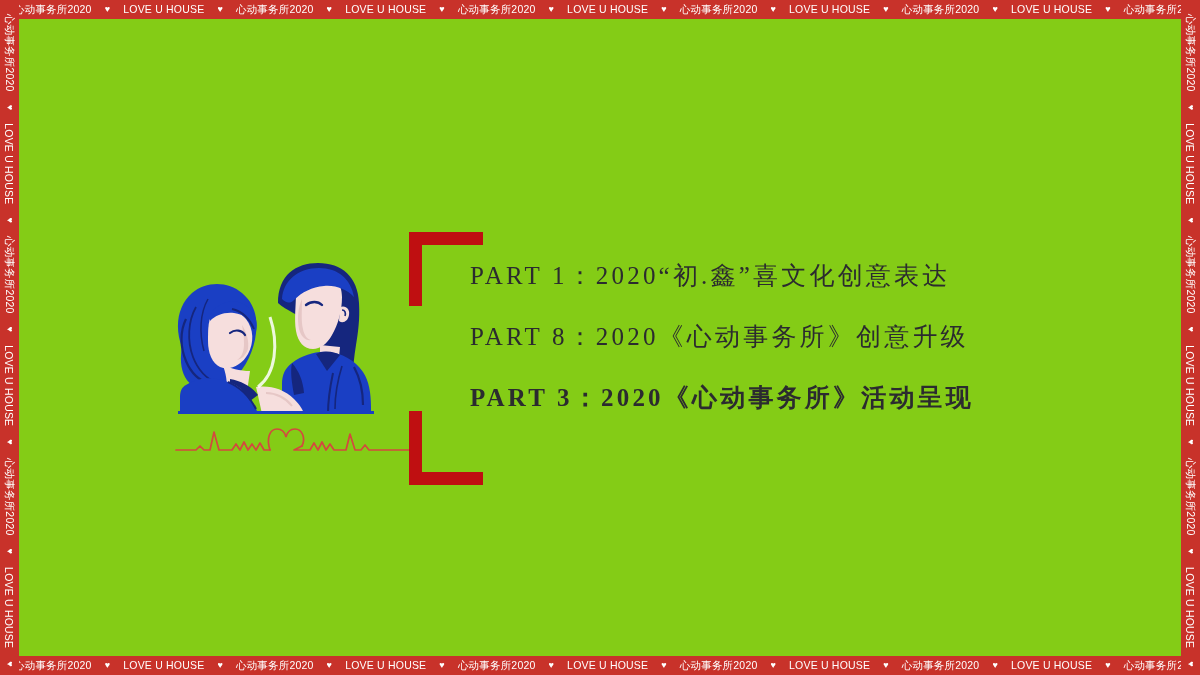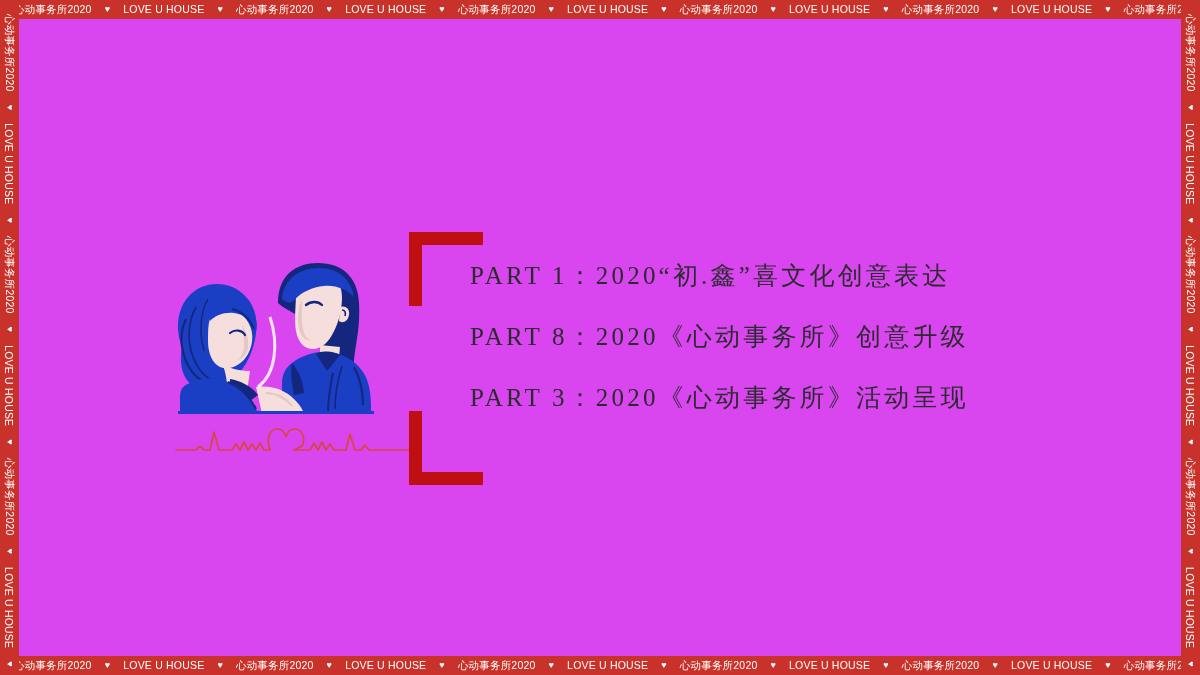--- a/index.html
+++ b/index.html
@@ -84,21 +84,21 @@
     font-size: 9px;
     position: relative;
     top: -0.5px;
   }
 
   
   .stage {
     position: absolute;
     left: 19px; top: 19px;
     width: 1162px; height: 637px;
-    background: #d946ef;
+    background: #84cc16;
   }
 
   
   .illus-wrap {
     position: absolute;
     left: 151px;
     top: 240px;
     width: 250px;
     height: 200px;
   }
@@ -133,21 +133,21 @@
   }
   .toc-line {
     font-family: "Liberation Serif", "DejaVu Serif", serif;
     font-size: 25px;
     color: #2b2b2f;
     letter-spacing: 3.2px;
     line-height: 1;
     margin-bottom: 36px;
     white-space: nowrap;
   }
-  .toc-line:last-child { margin-bottom: 0; }
+  .toc-line:last-child { margin-bottom: 0; font-weight: bold; }
 </style>
 </head>
 <body>
 
 <div id="slide">
 
   <div class="ribbon ribbon-top">
     <span class="rib-track"><span class="rib-item">心动事务所2020</span><span class="rib-heart">♥</span><span class="rib-item">LOVE U HOUSE</span><span class="rib-heart">♥</span><span class="rib-item">心动事务所2020</span><span class="rib-heart">♥</span><span class="rib-item">LOVE U HOUSE</span><span class="rib-heart">♥</span><span class="rib-item">心动事务所2020</span><span class="rib-heart">♥</span><span class="rib-item">LOVE U HOUSE</span><span class="rib-heart">♥</span><span class="rib-item">心动事务所2020</span><span class="rib-heart">♥</span><span class="rib-item">LOVE U HOUSE</span><span class="rib-heart">♥</span><span class="rib-item">心动事务所2020</span><span class="rib-heart">♥</span><span class="rib-item">LOVE U HOUSE</span><span class="rib-heart">♥</span><span class="rib-item">心动事务所2020</span></span>
   </div>
 

